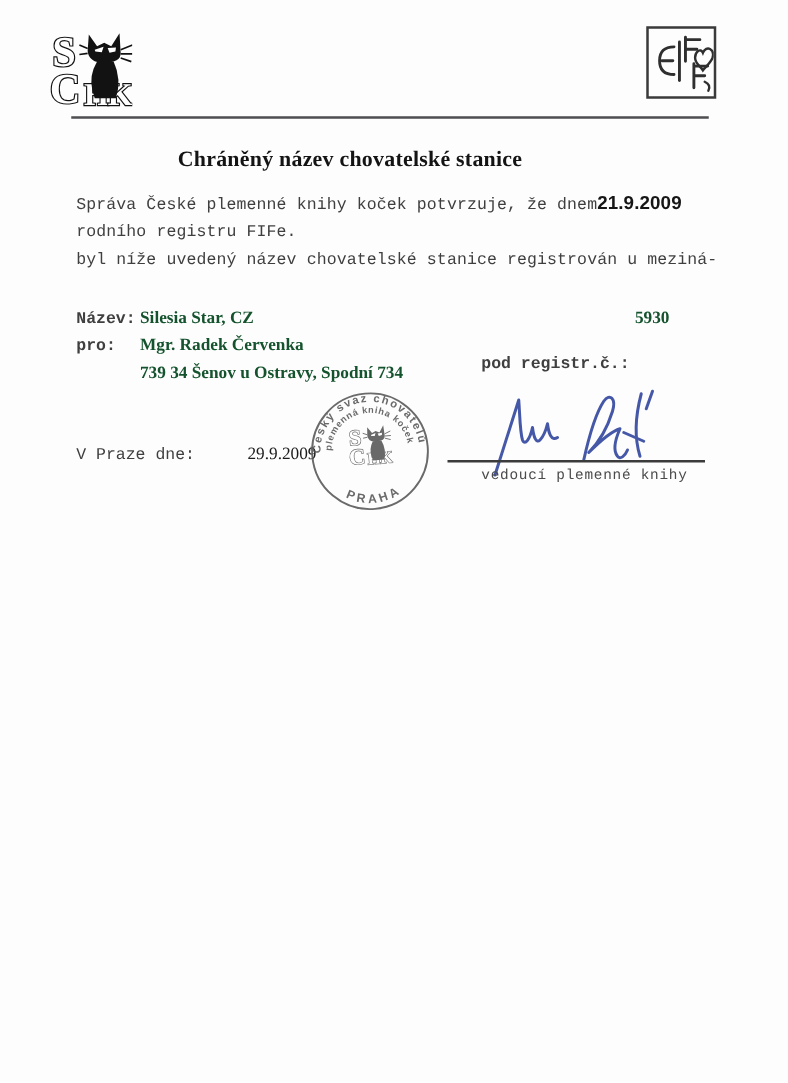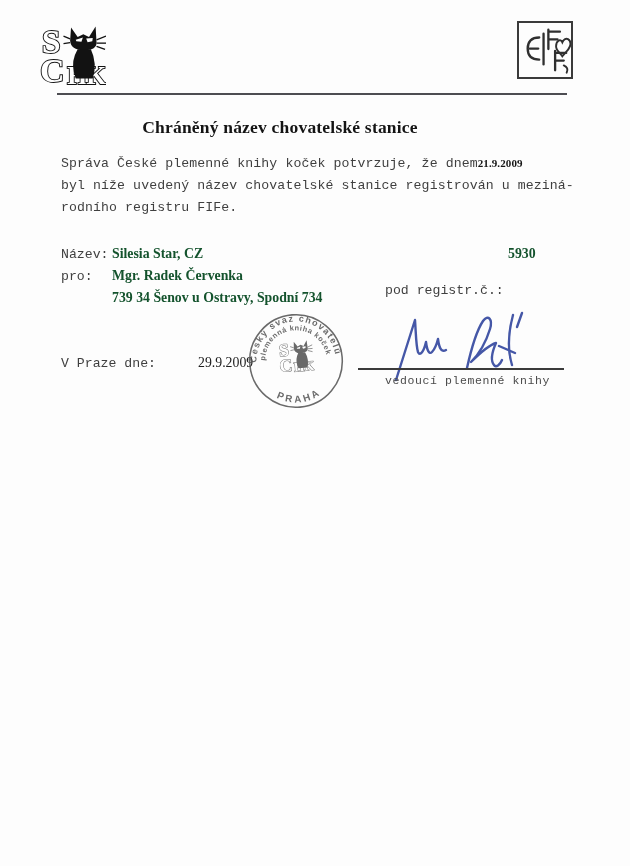--- a/index.html
+++ b/index.html
@@ -18,25 +18,25 @@
   .header-center { left:120px; top:31px; width:390px; text-align:center; }
   .org-line { font-size:13.5px; letter-spacing:.2px; color:#262626; }
   .dept-line { font-size:13.5px; font-weight:bold; margin-top:5px; color:#191919; }
   .fife-box { left:517px; top:21px; width:56px; height:58px; border:2px solid #3a3a3a; background:#fdfdfd; }
   .rule { left:57px; top:93px; width:510px; height:2px; background:#4d4d52; }
 
   
   .doc-title { left:0; top:117px; width:560px; text-align:center;
                font-size:17.5px; font-weight:bold; color:#141414; letter-spacing:.2px; }
   .body-par { left:61px; top:152px; width:520px; font-size:13.2px; line-height:22px; letter-spacing:.1px; }
-  .date-bold { font-family:Liberation Serif, serif; font-weight:bold;
-               font-size:11px; color:#161616; }
+  .date-bold { font-family:Liberation Sans, sans-serif; font-weight:bold;
+               font-size:15px; color:#161616; }
 
   
-  .lbl { font-size:13.2px; }
+  .lbl { font-size:13.2px;font-weight:bold; }
   .val-bold { font-weight:bold; font-size:13.8px; color:#14532d; }
   .row-name-label { left:61px; top:247px; }
   .row-name-value { left:112px; top:246px; }
   .row-reg-label  { left:385px; top:247px;margin-top:36px; }
   .row-reg-value  { left:508px; top:246px; }
   .row-pro-label  { left:61px; top:269px; }
   .row-pro-value  { left:112px; top:268px; }
   .row-address    { left:112px; top:290px; }
 
   
@@ -98,22 +98,22 @@
       </g>
     </svg>
   </div>
 
   <div class="abs rule"></div>
 
   <div class="abs doc-title serif">Chráněný název chovatelské stanice</div>
 
   <div class="abs body-par mono">
     <div><span>Správa České plemenné knihy koček potvrzuje, že dnem</span><span class="date-bold">21.9.2009</span></div>
+    <div>rodního registru FIFe.</div>
     <div>byl níže uvedený název chovatelské stanice registrován u meziná-</div>
-    <div>rodního registru FIFe.</div>
   </div>
 
   <span class="abs mono lbl row-name-label">Název:</span>
   <span class="abs serif val-bold row-name-value">Silesia Star, CZ</span>
   <span class="abs mono lbl row-reg-label">pod registr.č.:</span>
   <span class="abs serif val-bold row-reg-value">5930</span>
   <span class="abs mono lbl row-pro-label">pro:</span>
   <span class="abs serif val-bold row-pro-value">Mgr. Radek Červenka</span>
   <span class="abs serif val-bold row-address">739 34 Šenov u Ostravy, Spodní 734</span>
 

